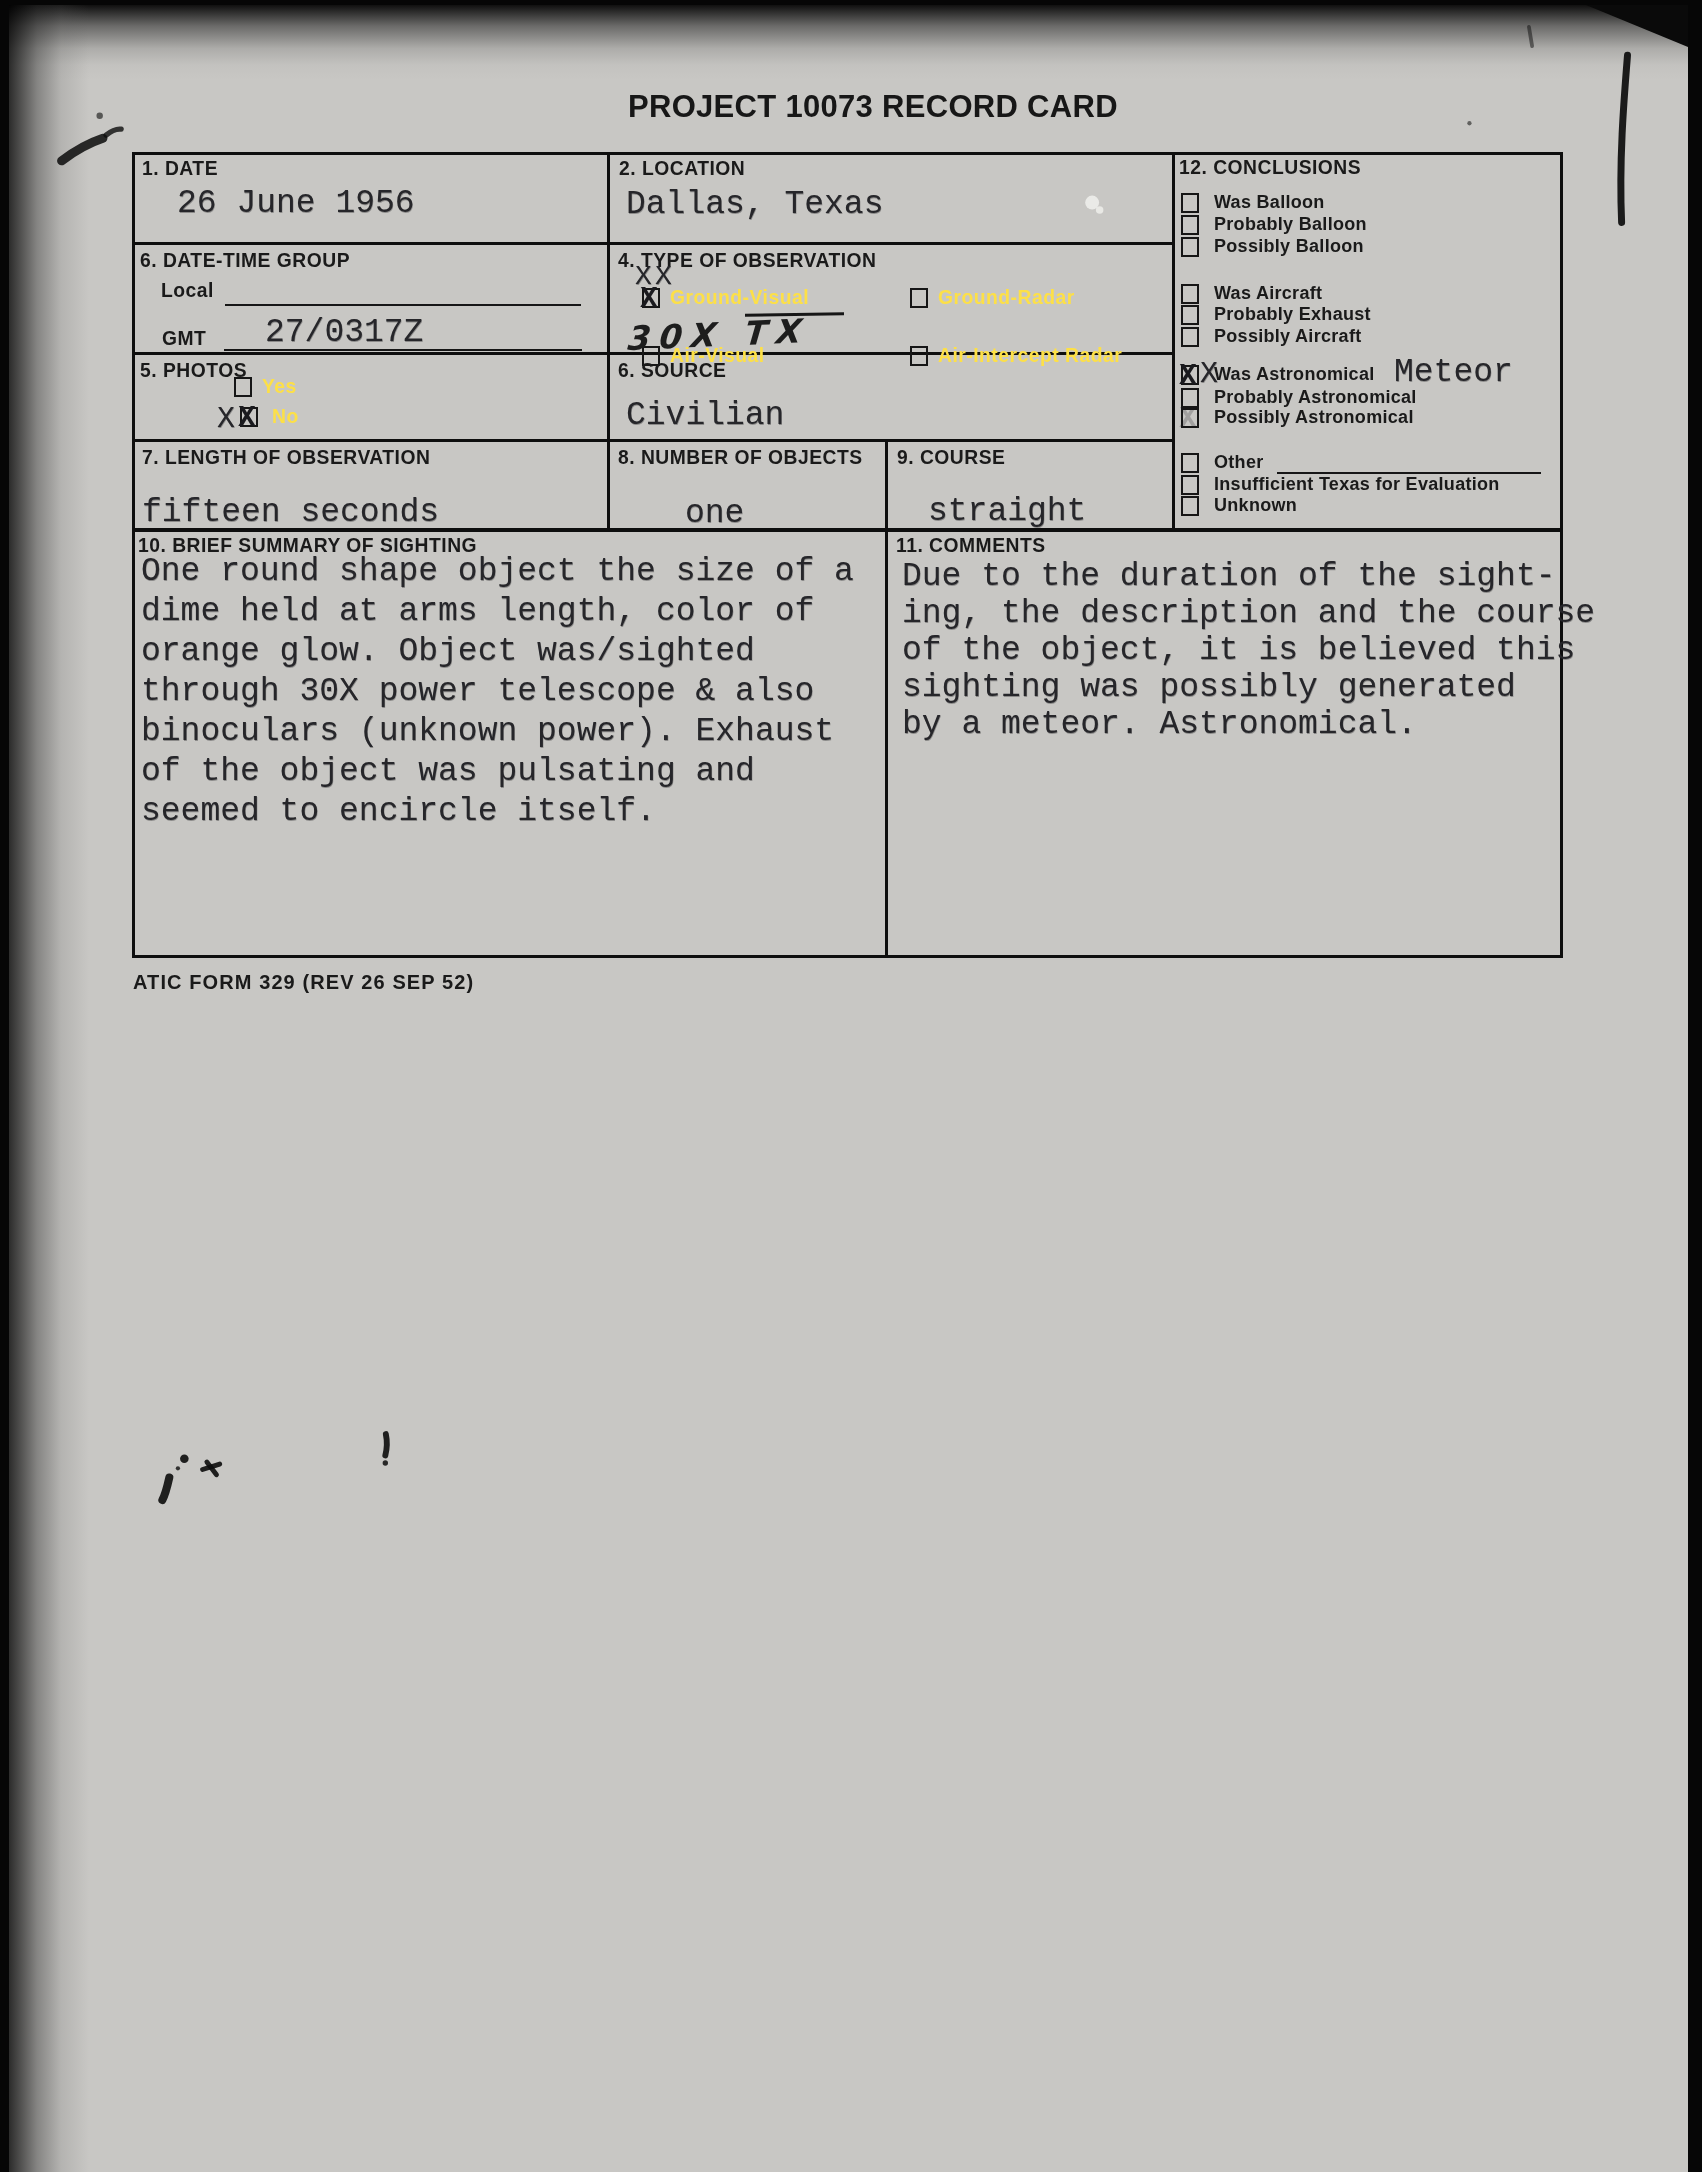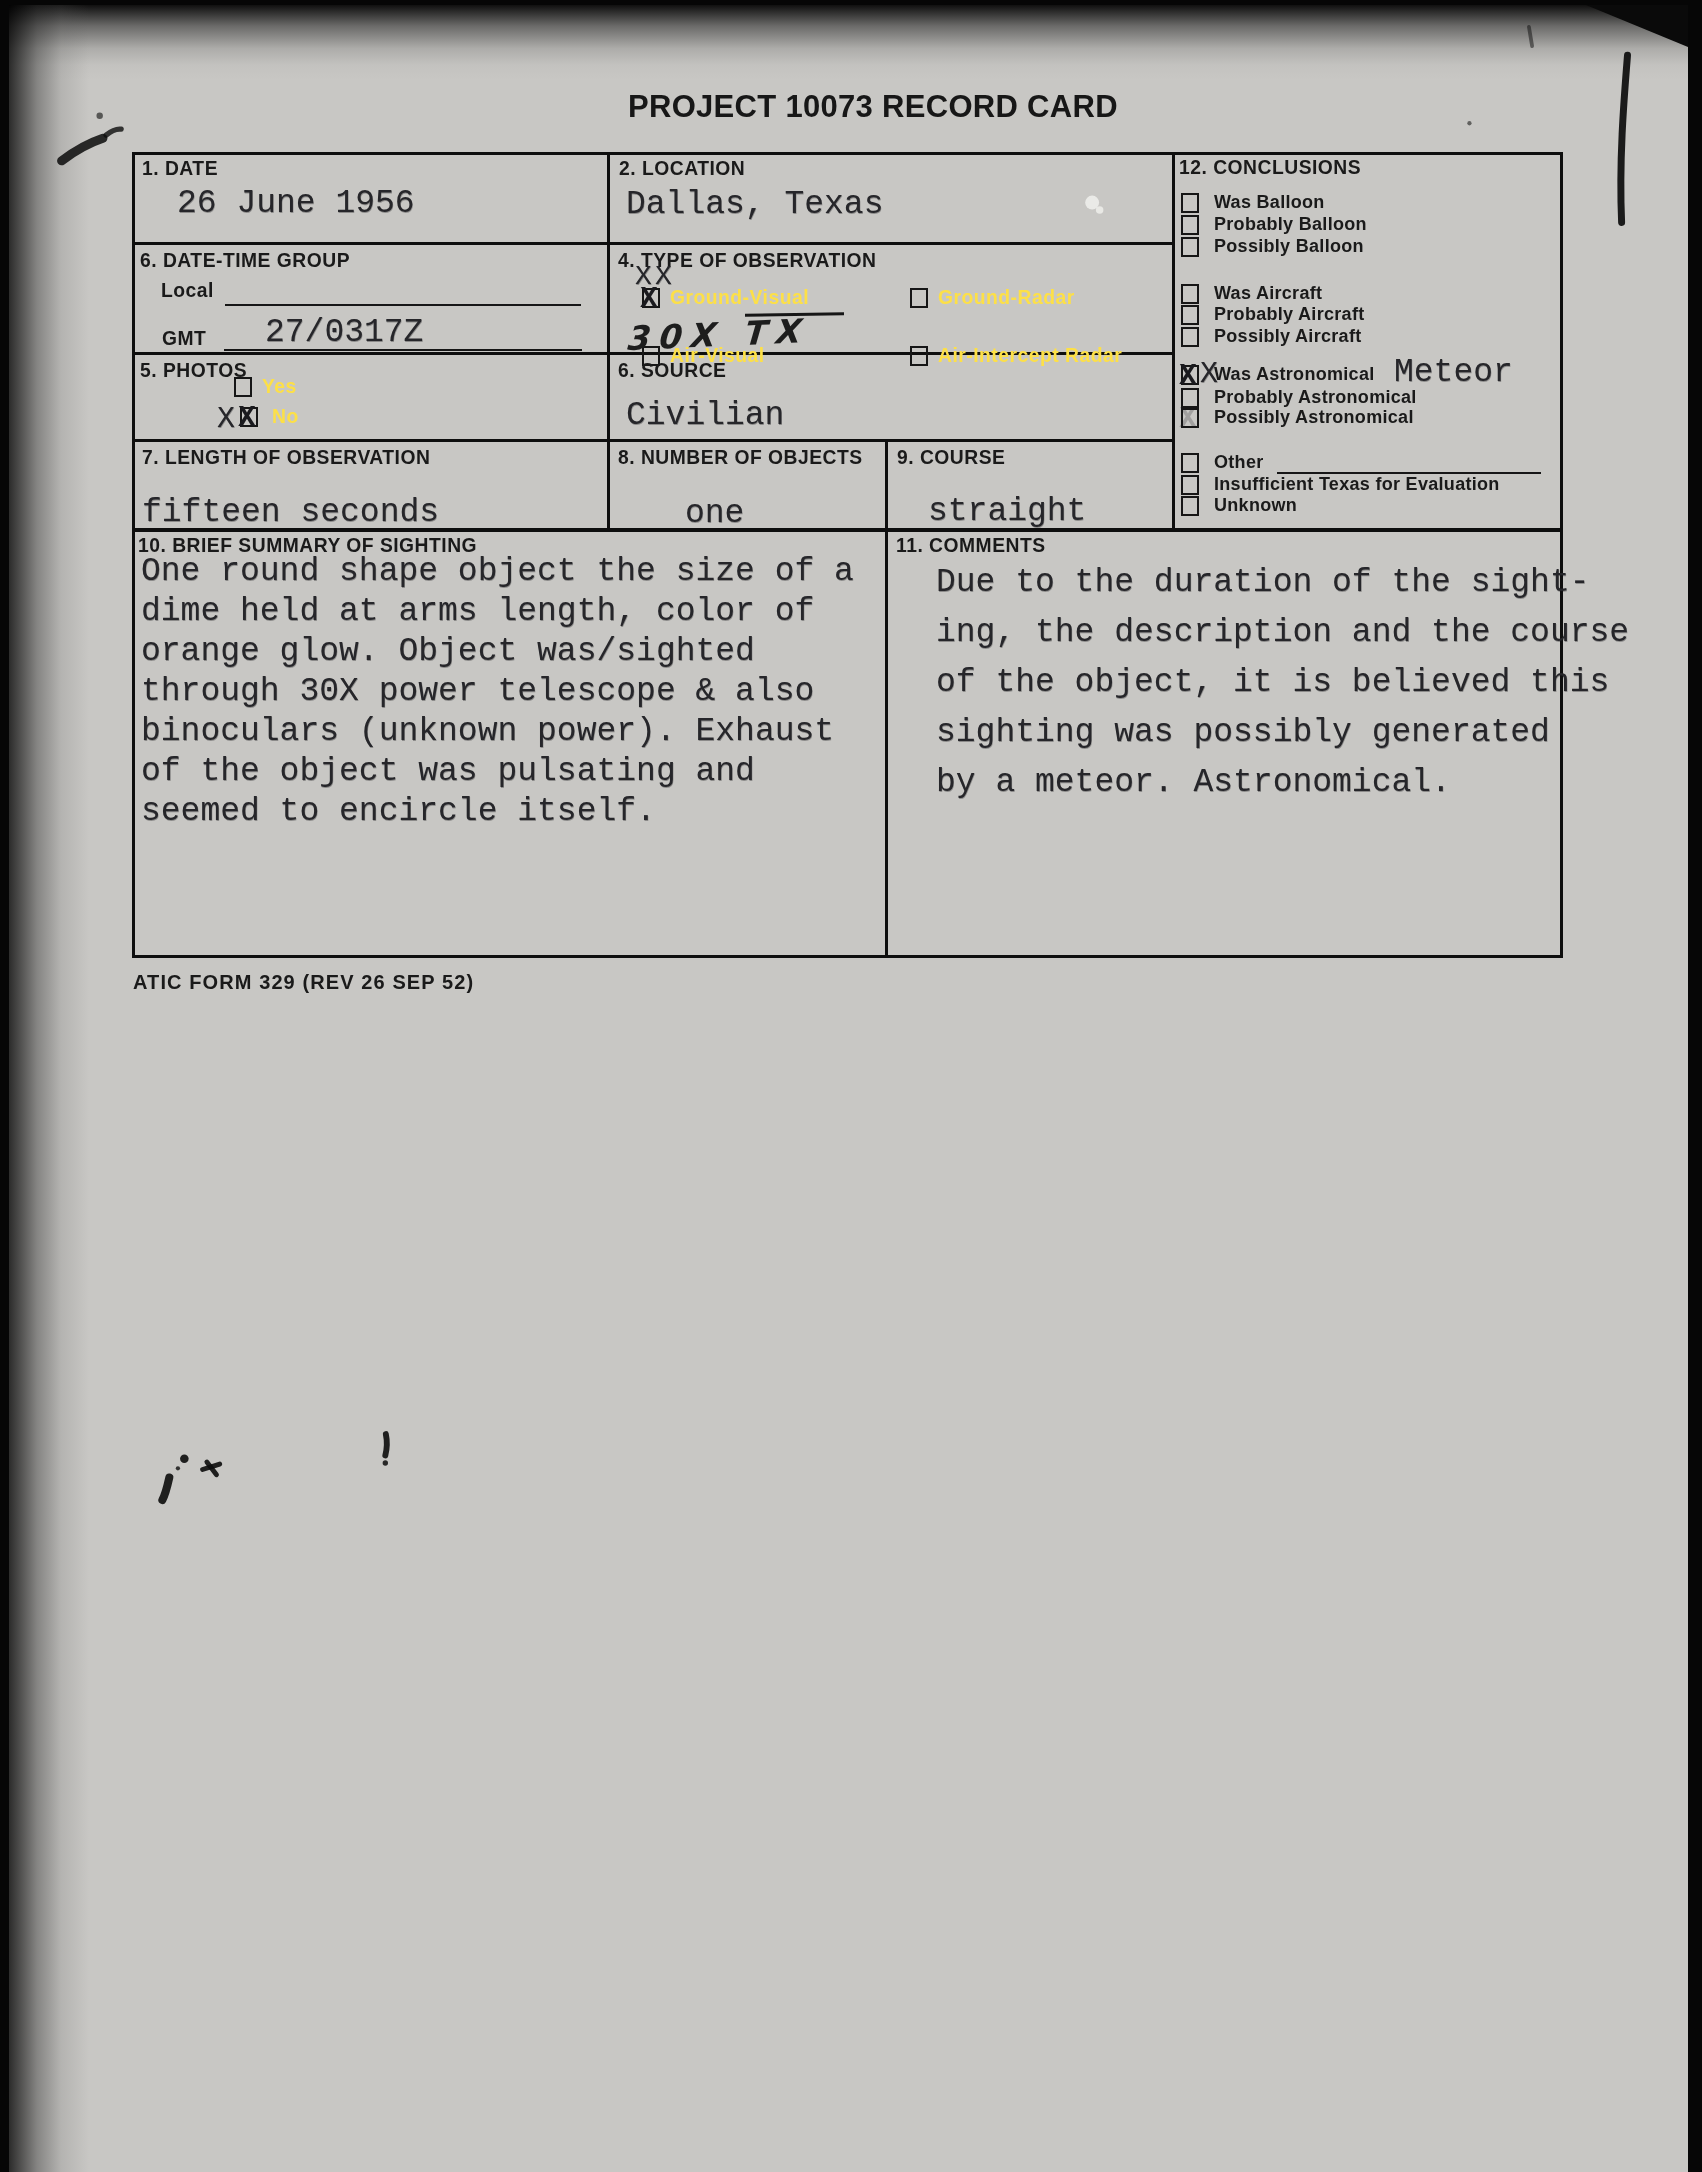--- a/index.html
+++ b/index.html
@@ -17,21 +17,21 @@
 
   .card{position:absolute;left:132px;top:152px;width:1431px;height:806px;border:3.8px solid #0e0e0e;box-sizing:border-box;z-index:1;}
   .vline,.hline{position:absolute;background:#0e0e0e;z-index:1;}
 
   .flabel{position:absolute;font-size:19.3px;font-weight:bold;letter-spacing:0.5px;color:#1a1a1a;white-space:nowrap;z-index:2;}
   .clabel{font-size:18px;font-weight:bold;letter-spacing:0.3px;color:#1a1a1a;white-space:nowrap;}
 
   .typed{position:absolute;font-family:"Liberation Mono",monospace;font-size:33px;line-height:33px;color:#26262a;white-space:pre;z-index:3;
     text-shadow:0.5px 0.5px 0 rgba(25,25,28,.35);}
   .typed.block{line-height:40px;}
-  .typed.cblock{line-height:50px;margin-left:34px;}
+  .typed.cblock{line-height:37px;}
 
   .cb{position:absolute;width:14px;height:16px;border:2.7px solid #161616;z-index:2;}
   .cb .xmark{display:none;position:absolute;left:-3.8px;top:-7px;font-family:"Liberation Mono",monospace;font-size:29px;font-weight:bold;color:#1a1a1e;}
   .cb.checked .xmark{display:block;}
   .cb.faint.checked .xmark{opacity:.22;filter:blur(0.6px);}
 
   .conc-row{position:absolute;left:1181px;z-index:2;}
   .conc-row .cb{position:absolute;left:0;top:1.1px;}
   .conc-row .clabel{position:absolute;left:33px;top:0;}
 
@@ -164,21 +164,21 @@
   <span class="cb"></span>
   <span class="clabel">Possibly Balloon</span>
 </div>
 
 <div class="conc-row" style="top:283px;">
   <span class="cb"></span>
   <span class="clabel">Was Aircraft</span>
 </div>
 <div class="conc-row" style="top:304px;">
   <span class="cb"></span>
-  <span class="clabel">Probably Aircraft</span>
+  <span class="clabel">Probably Exhaust</span>
 </div>
 <div class="conc-row" style="top:326px;">
   <span class="cb"></span>
   <span class="clabel">Possibly Aircraft</span>
 </div>
 
 <div class="conc-row" style="top:364px;">
   <span class="cb checked-style checked">
       <span class="xmark">X</span>
     </span>

